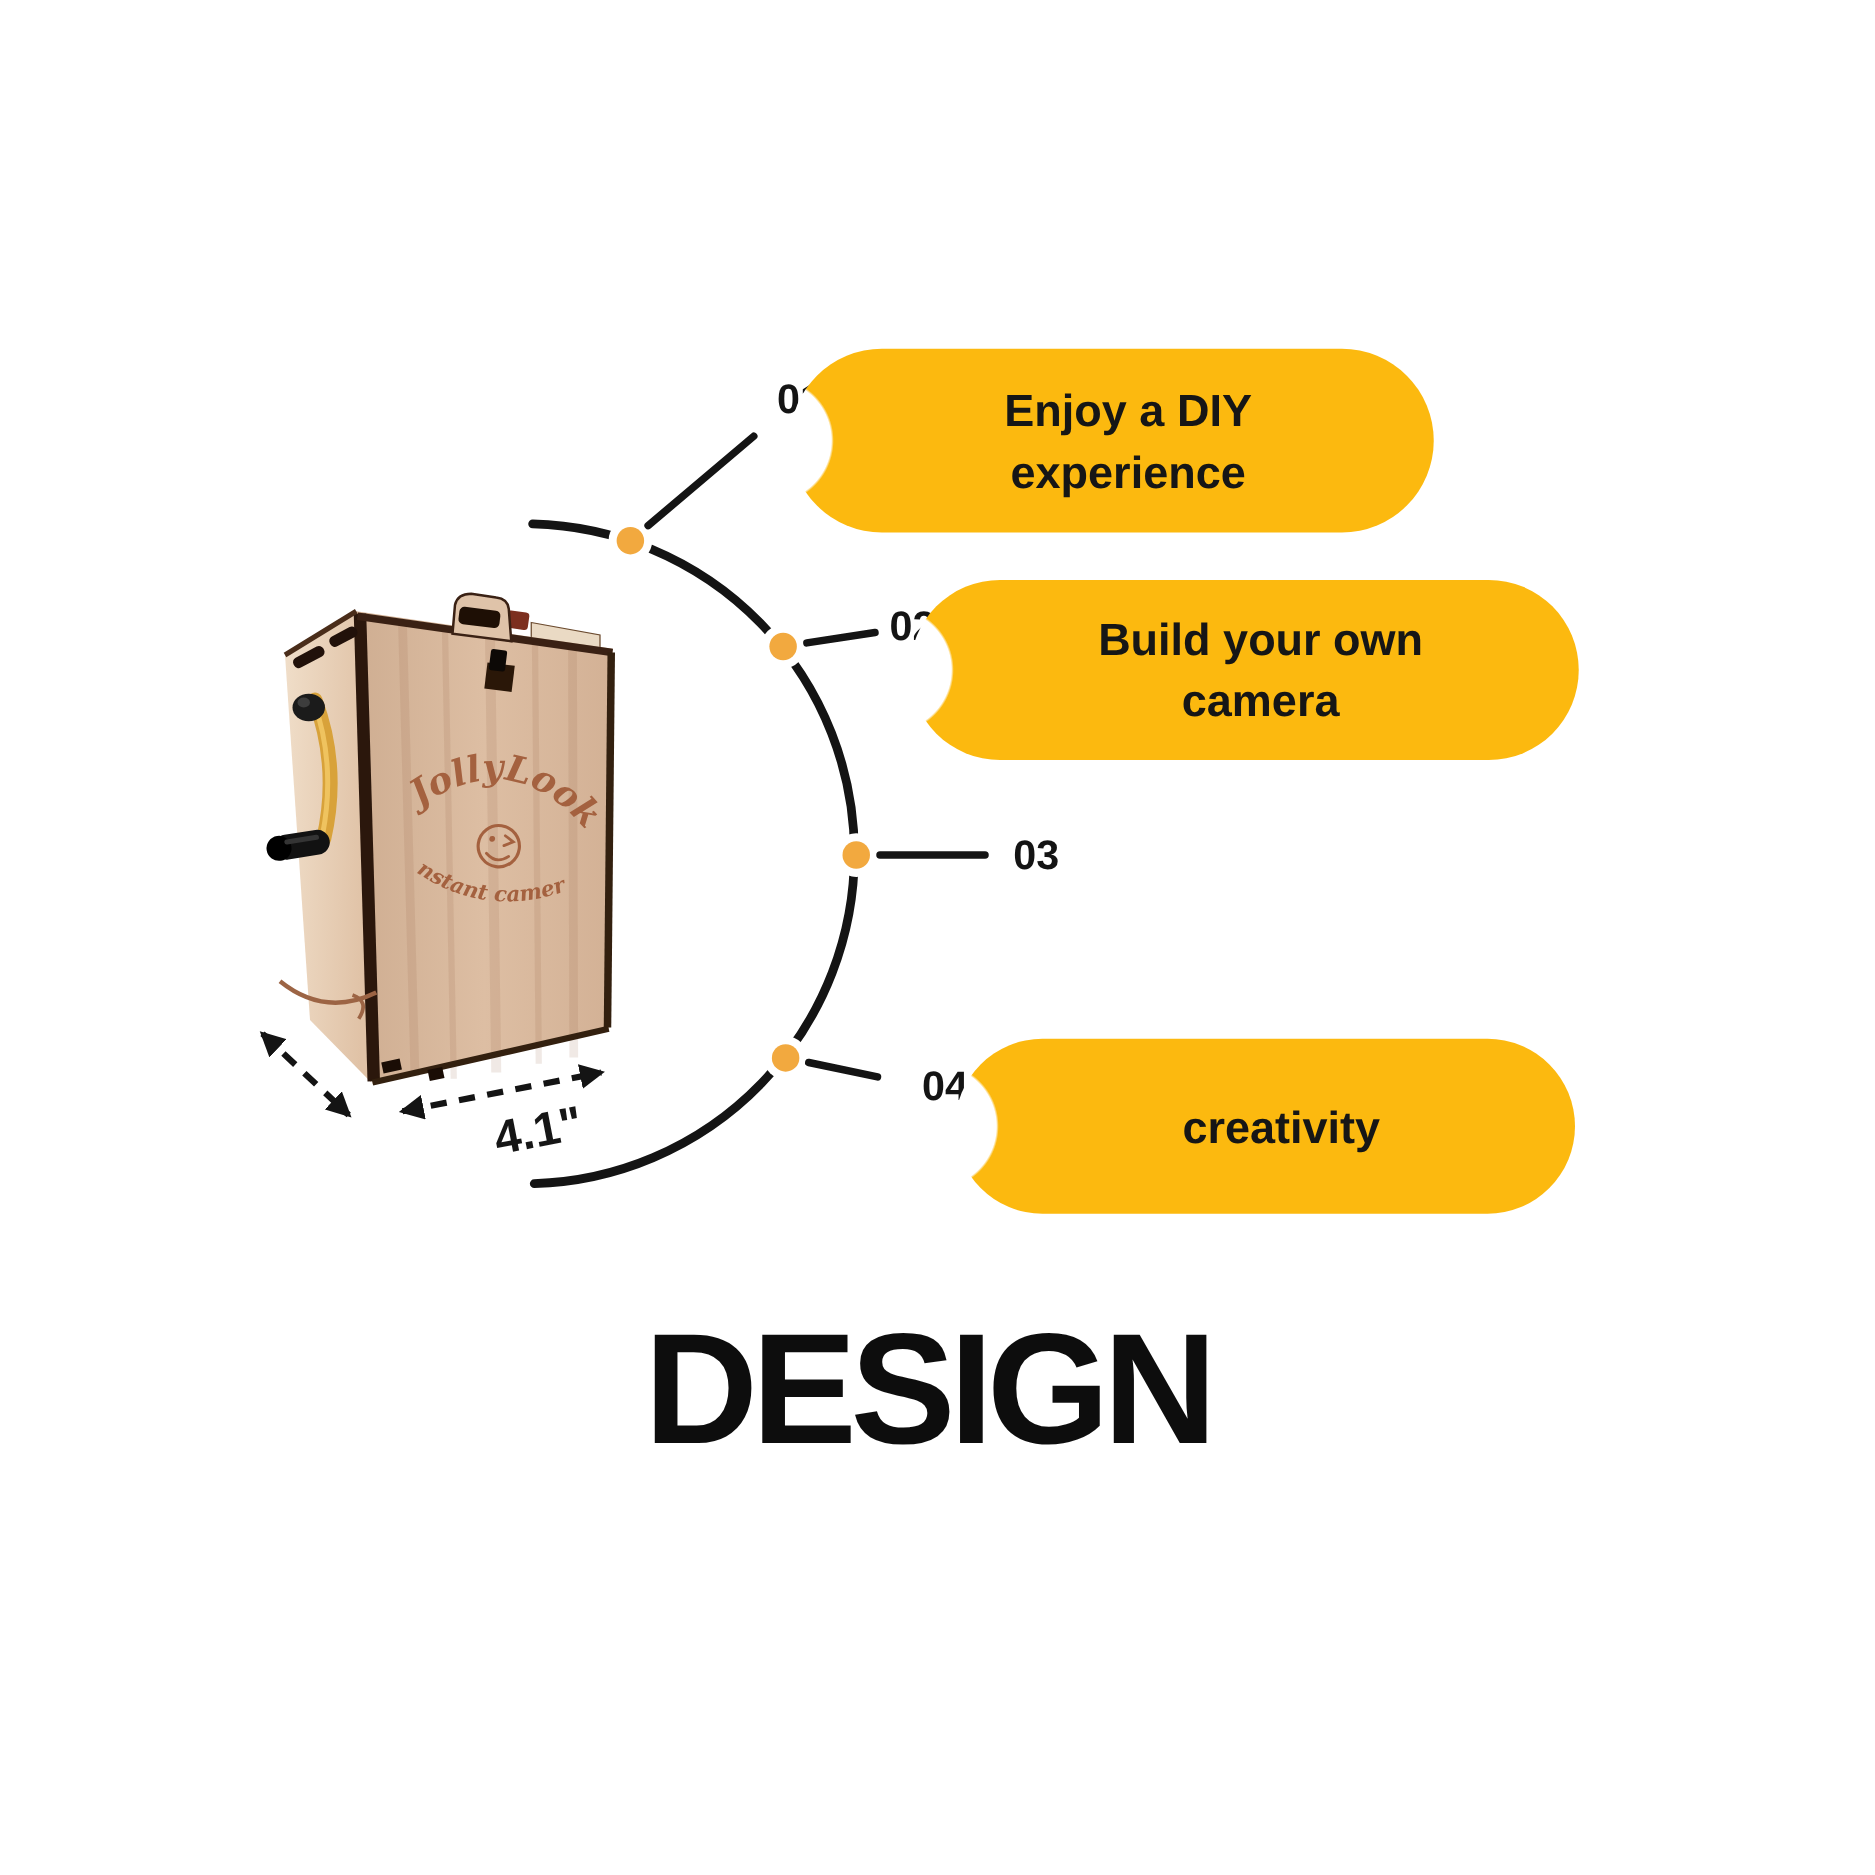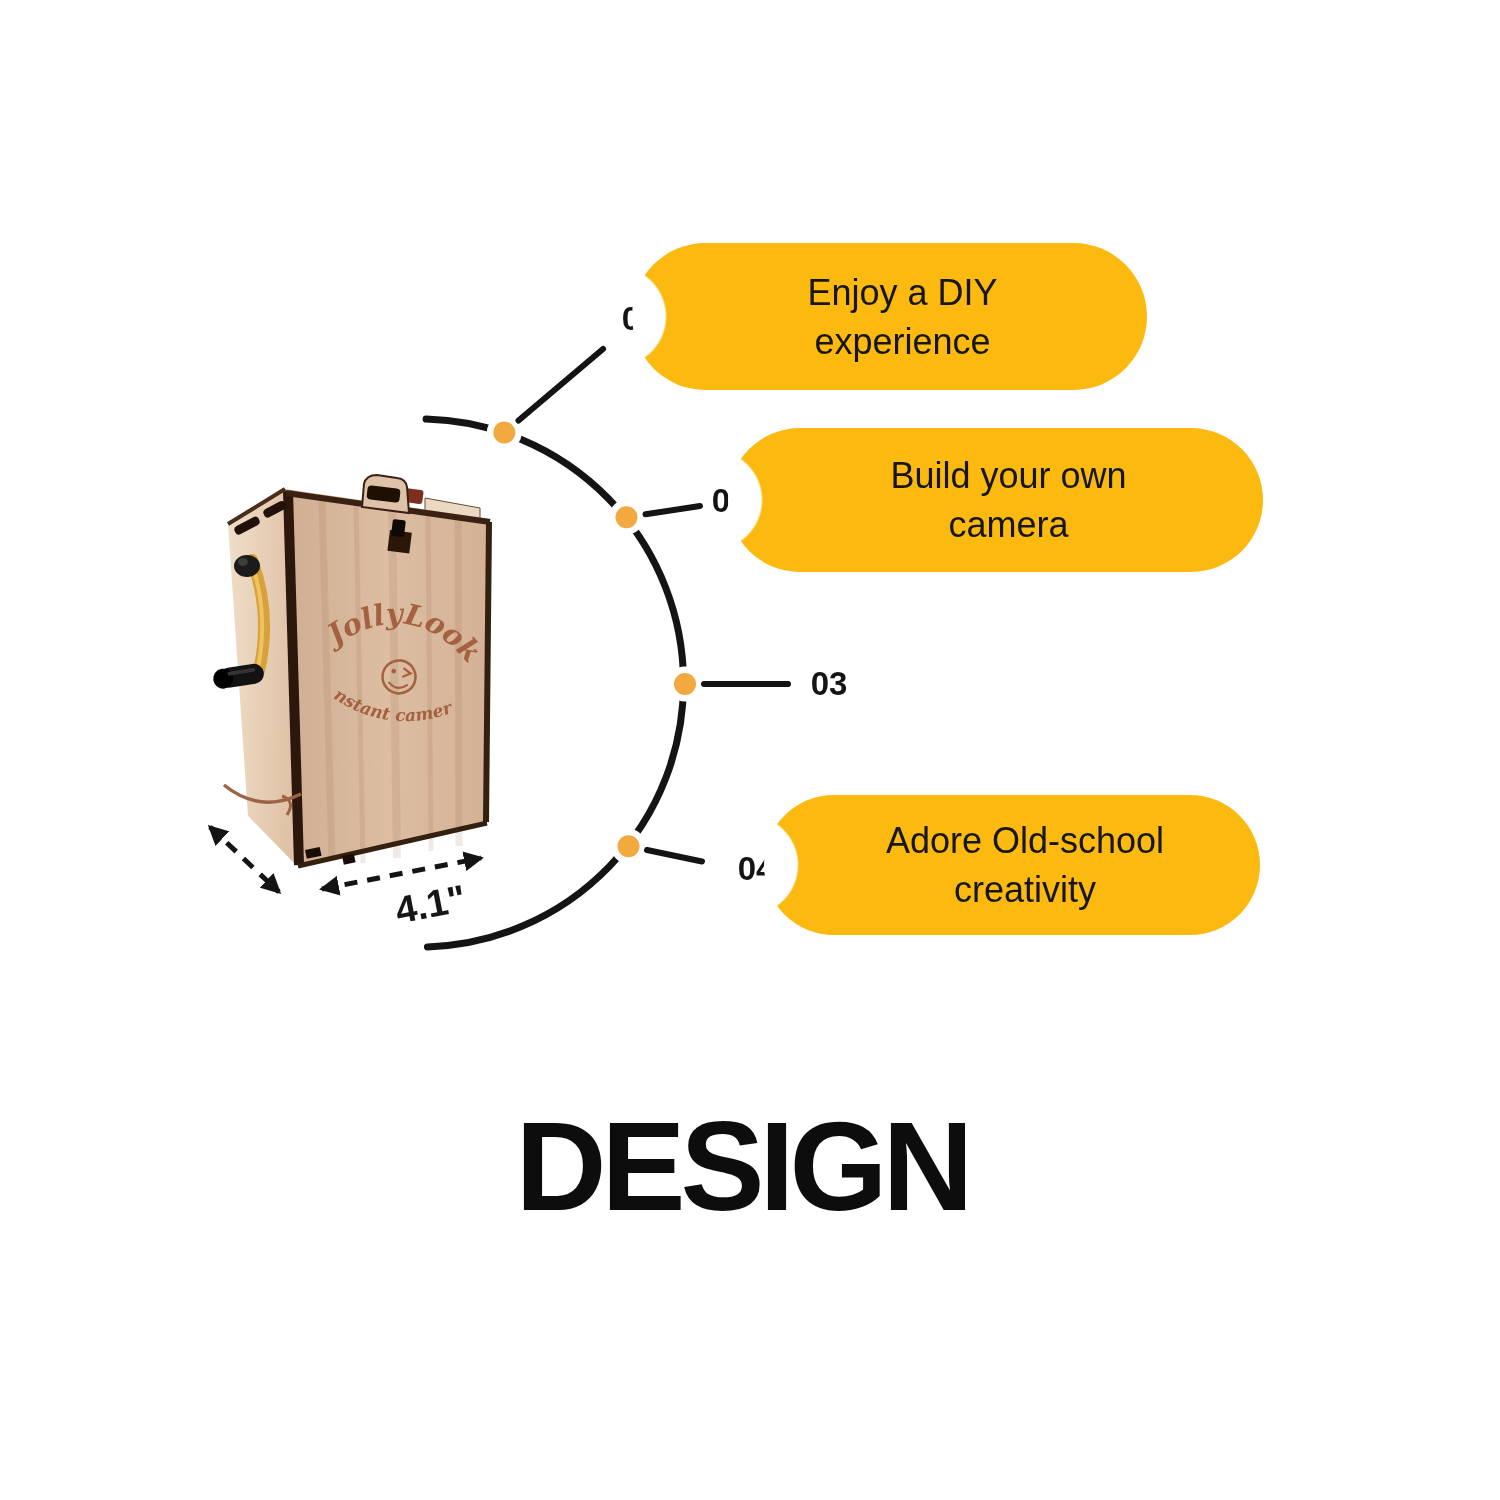--- a/index.html
+++ b/index.html
@@ -4,23 +4,24 @@
 <style>
   html,body{margin:0;padding:0;background:#fff;}
   .canvas{
     position:relative;width:1500px;height:1500px;background:#ffffff;
     font-family:"Liberation Sans",sans-serif;overflow:hidden;
   }
   svg.diagram{position:absolute;left:0;top:0;width:1500px;height:1500px;}
   .pill{
     position:absolute;box-sizing:border-box;border-radius:999px;
     display:flex;flex-direction:column;align-items:center;justify-content:center;
-    text-align:center;color:#161616;font-weight:400;font-size:36px;line-height:49px;
+    text-align:center;color:#161616;font-weight:700;font-size:36px;line-height:49px;
     padding-left:26px;
     background:radial-gradient(circle 51px at -16px 50%, #ffffff 0 49px, var(--pill-yellow,#FCB90F) 51px);
+    margin-top:36px;
   }
   .pill-line{display:block;}
   .num{
     position:absolute;width:80px;text-align:center;
     font-size:33px;font-weight:700;line-height:44px;color:var(--ink,#141414);
   }
   .title-line{
     position:absolute;left:0;width:1484px;text-align:center;
     font-weight:700;color:var(--title-black,#0D0D0D);
     letter-spacing:-5px;font-size:126px;line-height:1;white-space:nowrap;
@@ -131,19 +132,18 @@
 
   <div class="pill" style="left:632px;top:243px;width:515px;height:147px">
     <span class="pill-line">Enjoy a DIY</span>
     <span class="pill-line">experience</span>
   </div>
   <div class="pill" style="left:728px;top:428px;width:535px;height:144px">
     <span class="pill-line">Build your own</span>
     <span class="pill-line">camera</span>
   </div>
   <div class="pill" style="left:764px;top:795px;width:496px;height:140px">
-    <span class="pill-line">Adore Old-school</span>
     <span class="pill-line">creativity</span>
   </div>
 
-  <div class="title-line" style="top:1104px">DESIGN</div>
+  <div class="title-line" style="top:1048px">DESIGN</div>
 
 </div>
 
 </body></html>

